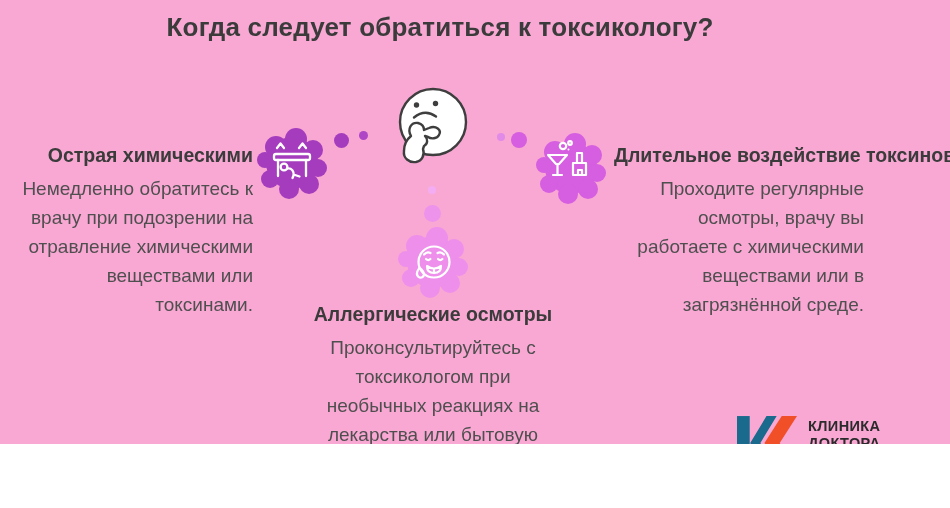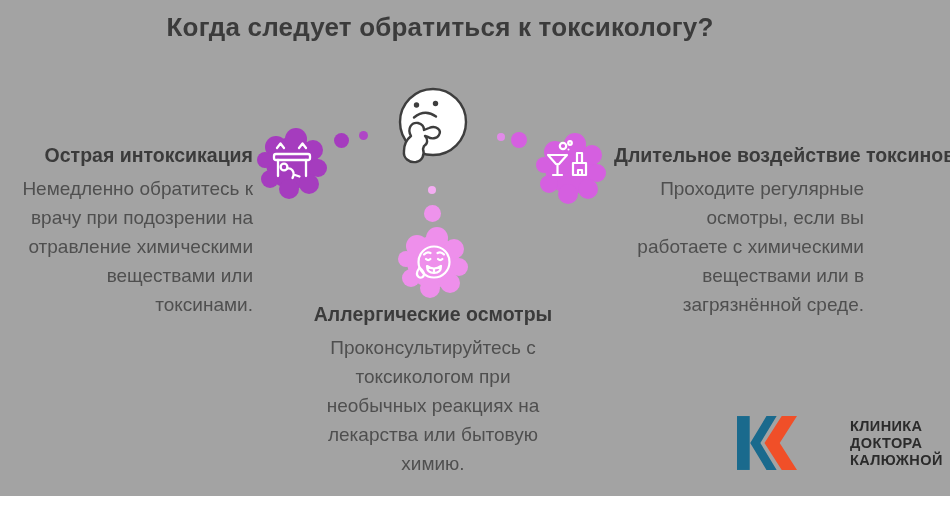--- a/index.html
+++ b/index.html
@@ -1,18 +1,18 @@
 <!DOCTYPE html>
 <html><head>
 <meta charset="utf-8">
 <style>
   * { margin:0; padding:0; box-sizing:border-box; }
   html,body { background:#fff; }
   .canvas {
-    position:relative; width:950px; height:496px; background:#a3a3a3;
+    position:relative; width:950px; height:444px; background:#f9a8d4;
     font-family:"Liberation Sans","DejaVu Sans",sans-serif; overflow:hidden;
   }
   .title {
     position:absolute; left:440px; top:12px; transform:translateX(-50%);
     font-size:26px; font-weight:bold; color:#3b3b3b; white-space:nowrap;
     letter-spacing:0.2px;
   }
   .sec-heading { font-size:19.5px; font-weight:bold; color:#3b3b3b; line-height:24px; }
   .sec-body { margin-top:7px; font-size:19px; color:#4f4f4f; line-height:29px; white-space:pre-line; }
 
@@ -30,21 +30,21 @@
   .dot { position:absolute; border-radius:50%; }
   .dot-l1 { left:334px; top:133px; width:15px; height:15px; background:#a53cbe; }
   .dot-l2 { left:359px; top:131px; width:9px;  height:9px;  background:#af46c6; }
   .dot-c1 { left:428px; top:186px; width:8px;  height:8px;  background:#f4acf2; }
   .dot-c2 { left:424px; top:205px; width:17px; height:17px; background:#ee93ec; }
   .dot-r1 { left:497px; top:133px; width:8px;  height:8px;  background:#e18ae8; }
   .dot-r2 { left:511px; top:132px; width:16px; height:16px; background:#d55fe0; }
 
   .face { position:absolute; left:386px; top:84px; }
 
-  .logo { position:absolute; left:737px; top:416px; display:flex; align-items:flex-start;gap:42px; }
+  .logo { position:absolute; left:737px; top:416px; display:flex; align-items:flex-start; }
   .logo-text { margin-left:11px; margin-top:2px; font-size:14.5px; font-weight:bold;
                color:#2b2b2b; line-height:16.8px; letter-spacing:0.4px; text-transform:uppercase; }
 </style>
 </head>
 <body>
 
 <div class="canvas">
 
   <div class="title">Когда следует обратиться к токсикологу?</div>
 
@@ -124,41 +124,41 @@
     <g fill="none" stroke="#ffffff" stroke-width="2.2" stroke-linecap="round" stroke-linejoin="round">
       <path d="M 15,23 H 34 M 15,23 L 23,32 M 34,23 L 26,32 M 24.5,32 V 43 M 20,43 H 29"></path>
       <circle cx="30" cy="14" r="3.2"></circle>
       <circle cx="37" cy="11" r="1.8"></circle>
       <circle cx="35.5" cy="17.5" r="1" fill="#ffffff" stroke="none"></circle>
       <path d="M 40,43 V 31 H 53 V 43 Z M 44,31 V 21 H 49 V 31 M 45,43 V 38 H 49 V 43"></path>
     </g>
   </svg>
 
   <div class="acute-text">
-    <div class="sec-heading">Острая интоксикация</div>
+    <div class="sec-heading">Острая химическими</div>
     <div class="sec-body">Немедленно обратитесь к
 врачу при подозрении на
 отравление химическими
 веществами или
 токсинами.</div>
   </div>
 
   <div class="allergic-text">
     <div class="sec-heading">Аллергические осмотры</div>
     <div class="sec-body">Проконсультируйтесь с
 токсикологом при
 необычных реакциях на
 лекарства или бытовую
 химию.</div>
   </div>
 
   <div class="chronic-text">
     <div class="sec-heading">Длительное воздействие токсинов</div>
     <div class="sec-body">Проходите регулярные
-осмотры, если вы
+осмотры, врачу вы
 работаете с химическими
 веществами или в
 загрязнённой среде.</div>
   </div>
 
   <div class="logo">
     <svg width="60" height="54" viewBox="0 0 59 53">
       <rect x="0" y="0" width="12.5" height="53" fill="#1a6a8d"></rect>
       <polygon points="29,0 39,0 23,26.5 39,53 29,53 13,26.5" fill="#1a6a8d"></polygon>
       <polygon points="44,0 59,0 42,26.5 59,53 44,53 27,26.5" fill="#f04f28"></polygon>

